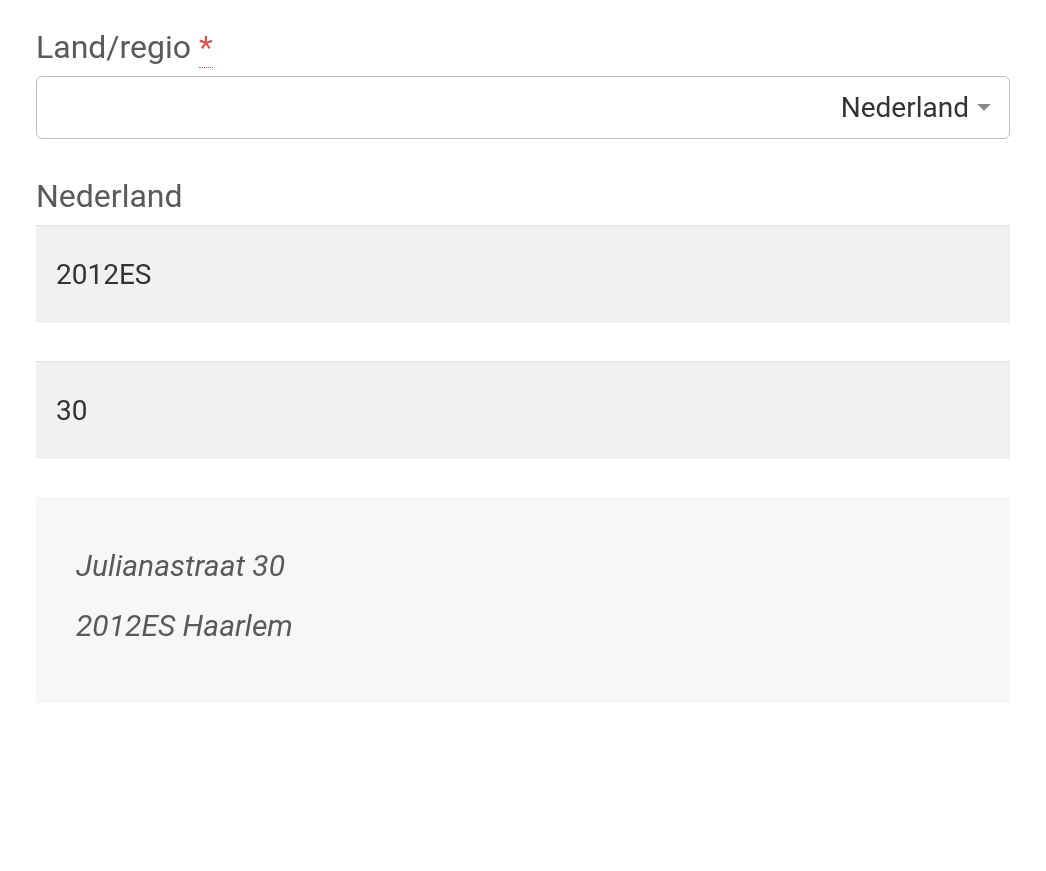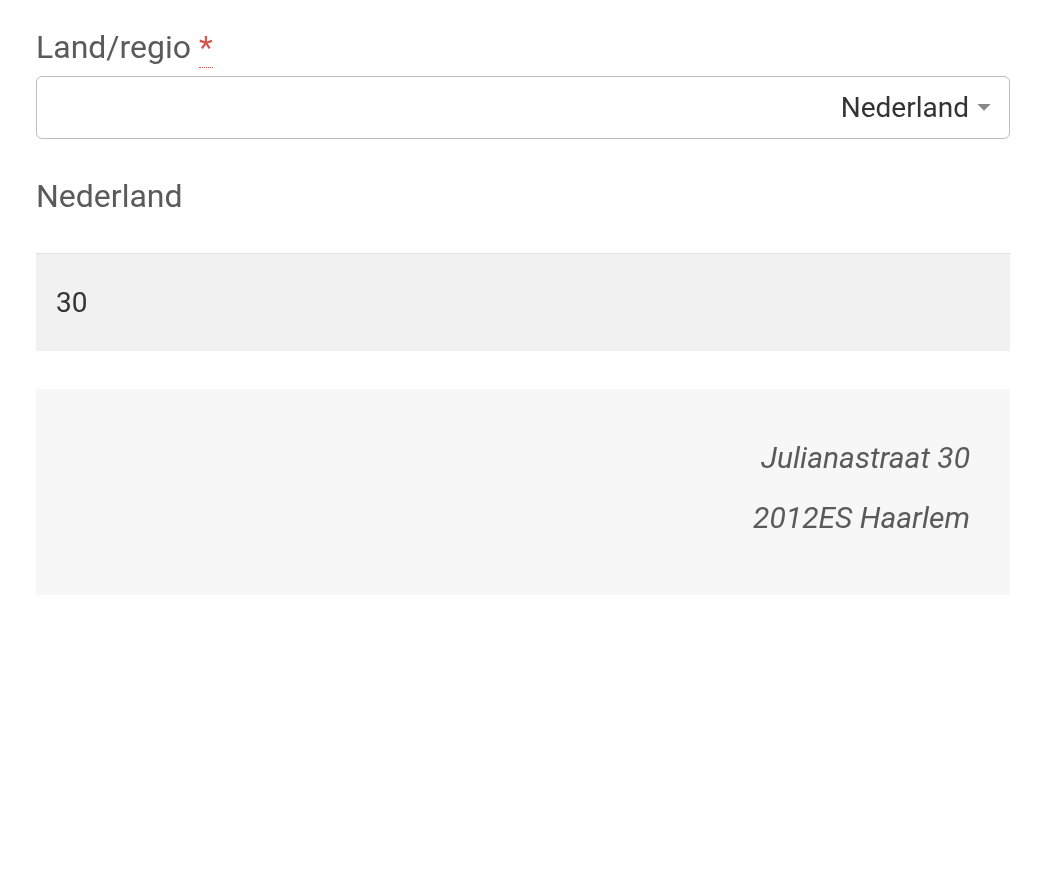--- a/index.html
+++ b/index.html
@@ -64,21 +64,20 @@
       padding: 32px 20px;
       font-size: 28px;
       color: #333333;
       outline: none;
       font-family: inherit;
     }
     .resolved-address {
       background: #f7f7f7;
       padding: 48px 40px;
       margin-top: 14px;
-      text-align: right;
     }
     .resolved-address p {
       font-size: 30px;
       font-style: italic;
       color: #5a5a5a;
       line-height: 1.4;
       margin-bottom: 18px;
     }
     .resolved-address p:last-child {
       margin-bottom: 8px;
@@ -99,20 +98,21 @@
         <svg viewBox="0 0 12 8" xmlns="http://www.w3.org/2000/svg">
           <path d="M1 1 L6 6 L11 1 Z" fill="#888888"></path>
         </svg>
       </span>
     </div>
   </div>
 </div>
 
 <div class="form-group">
   <label class="label">Nederland</label>
+  <input type="text" class="text-input" value="2012ES" style="">
 </div>
 
 <div class="form-group">
   <input type="text" class="text-input" value="30" style="">
 </div>
 
 <div class="resolved-address">
   <p>Julianastraat 30</p>
   <p>2012ES Haarlem</p>
 </div>

